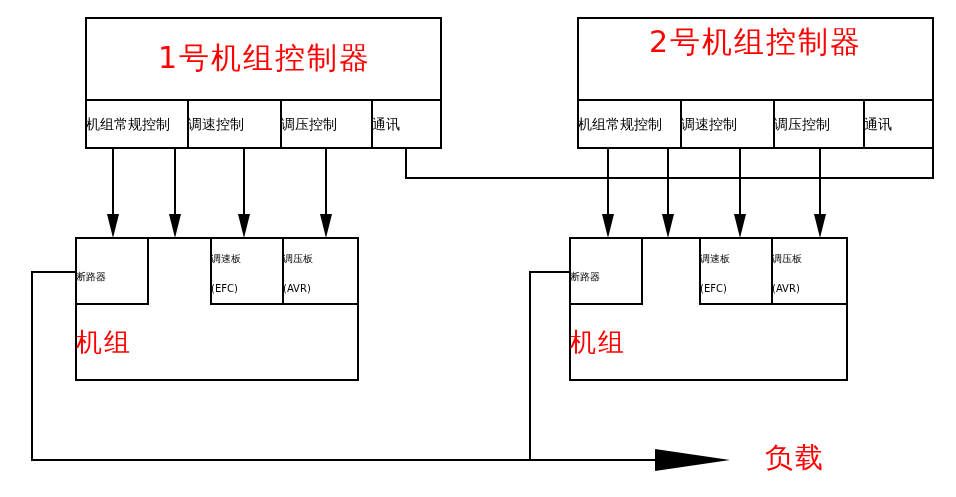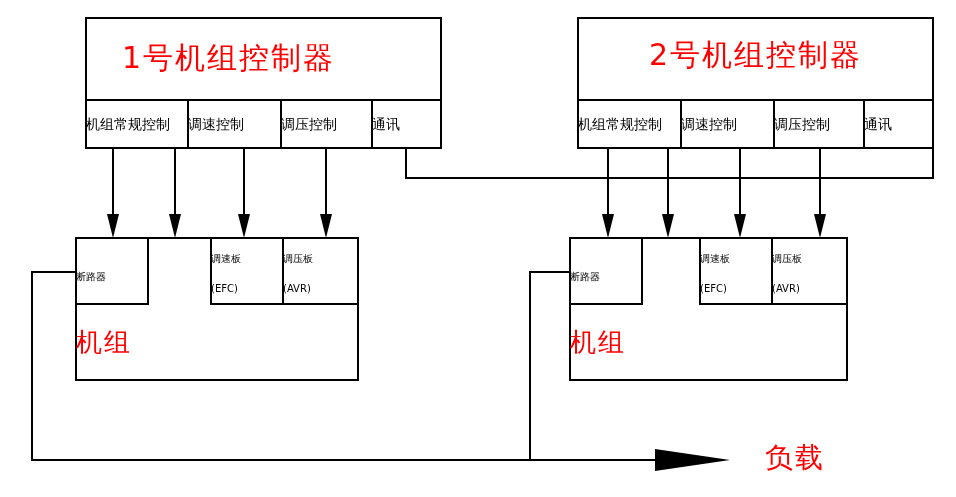--- a/index.html
+++ b/index.html
@@ -91,28 +91,28 @@
     <g>
       <path class="wire" d="M 570,272 L 530,272 L 530,460"></path>
     </g>
 
     <g>
       <polygon class="arrowfill" points="655,449 730,460 655,471"></polygon>
     </g>
 
   </svg>
 
-  <div class="title-red" style="left:86px;top:43px;width:285px;">1号机组控制器</div>
+  <div class="title-red" style="left:86px;top:43px;width:285px;text-align:right;">1号机组控制器</div>
 
   <div class="lbl cell-lbl" style="left:86px;top:117px;width:102px;">机组常规控制</div>
   <div class="lbl cell-lbl" style="left:188px;top:117px;width:93px;">调速控制</div>
   <div class="lbl cell-lbl" style="left:281px;top:117px;width:91px;">调压控制</div>
   <div class="lbl cell-lbl" style="left:372px;top:117px;width:69px;">通讯</div>
 
-  <div class="title-red" style="left:578px;top:40px;width:355px;">2号机组控制器</div>
+  <div class="title-red" style="left:578px;top:27px;width:355px;">2号机组控制器</div>
 
   <div class="lbl cell-lbl" style="left:578px;top:117px;width:103px;">机组常规控制</div>
   <div class="lbl cell-lbl" style="left:681px;top:117px;width:93px;">调速控制</div>
   <div class="lbl cell-lbl" style="left:774px;top:117px;width:90px;">调压控制</div>
   <div class="lbl cell-lbl" style="left:864px;top:117px;width:69px;">通讯</div>
 
   <div class="lbl sub-lbl" style="left:76px;top:272px;width:72px;">断路器</div>
   <div class="lbl sub-lbl" style="left:211px;top:254px;width:72px;">调速板</div>
   <div class="lbl sub-lbl" style="left:211px;top:284px;width:72px;">(EFC)</div>
   <div class="lbl sub-lbl" style="left:283px;top:254px;width:75px;">调压板</div>

